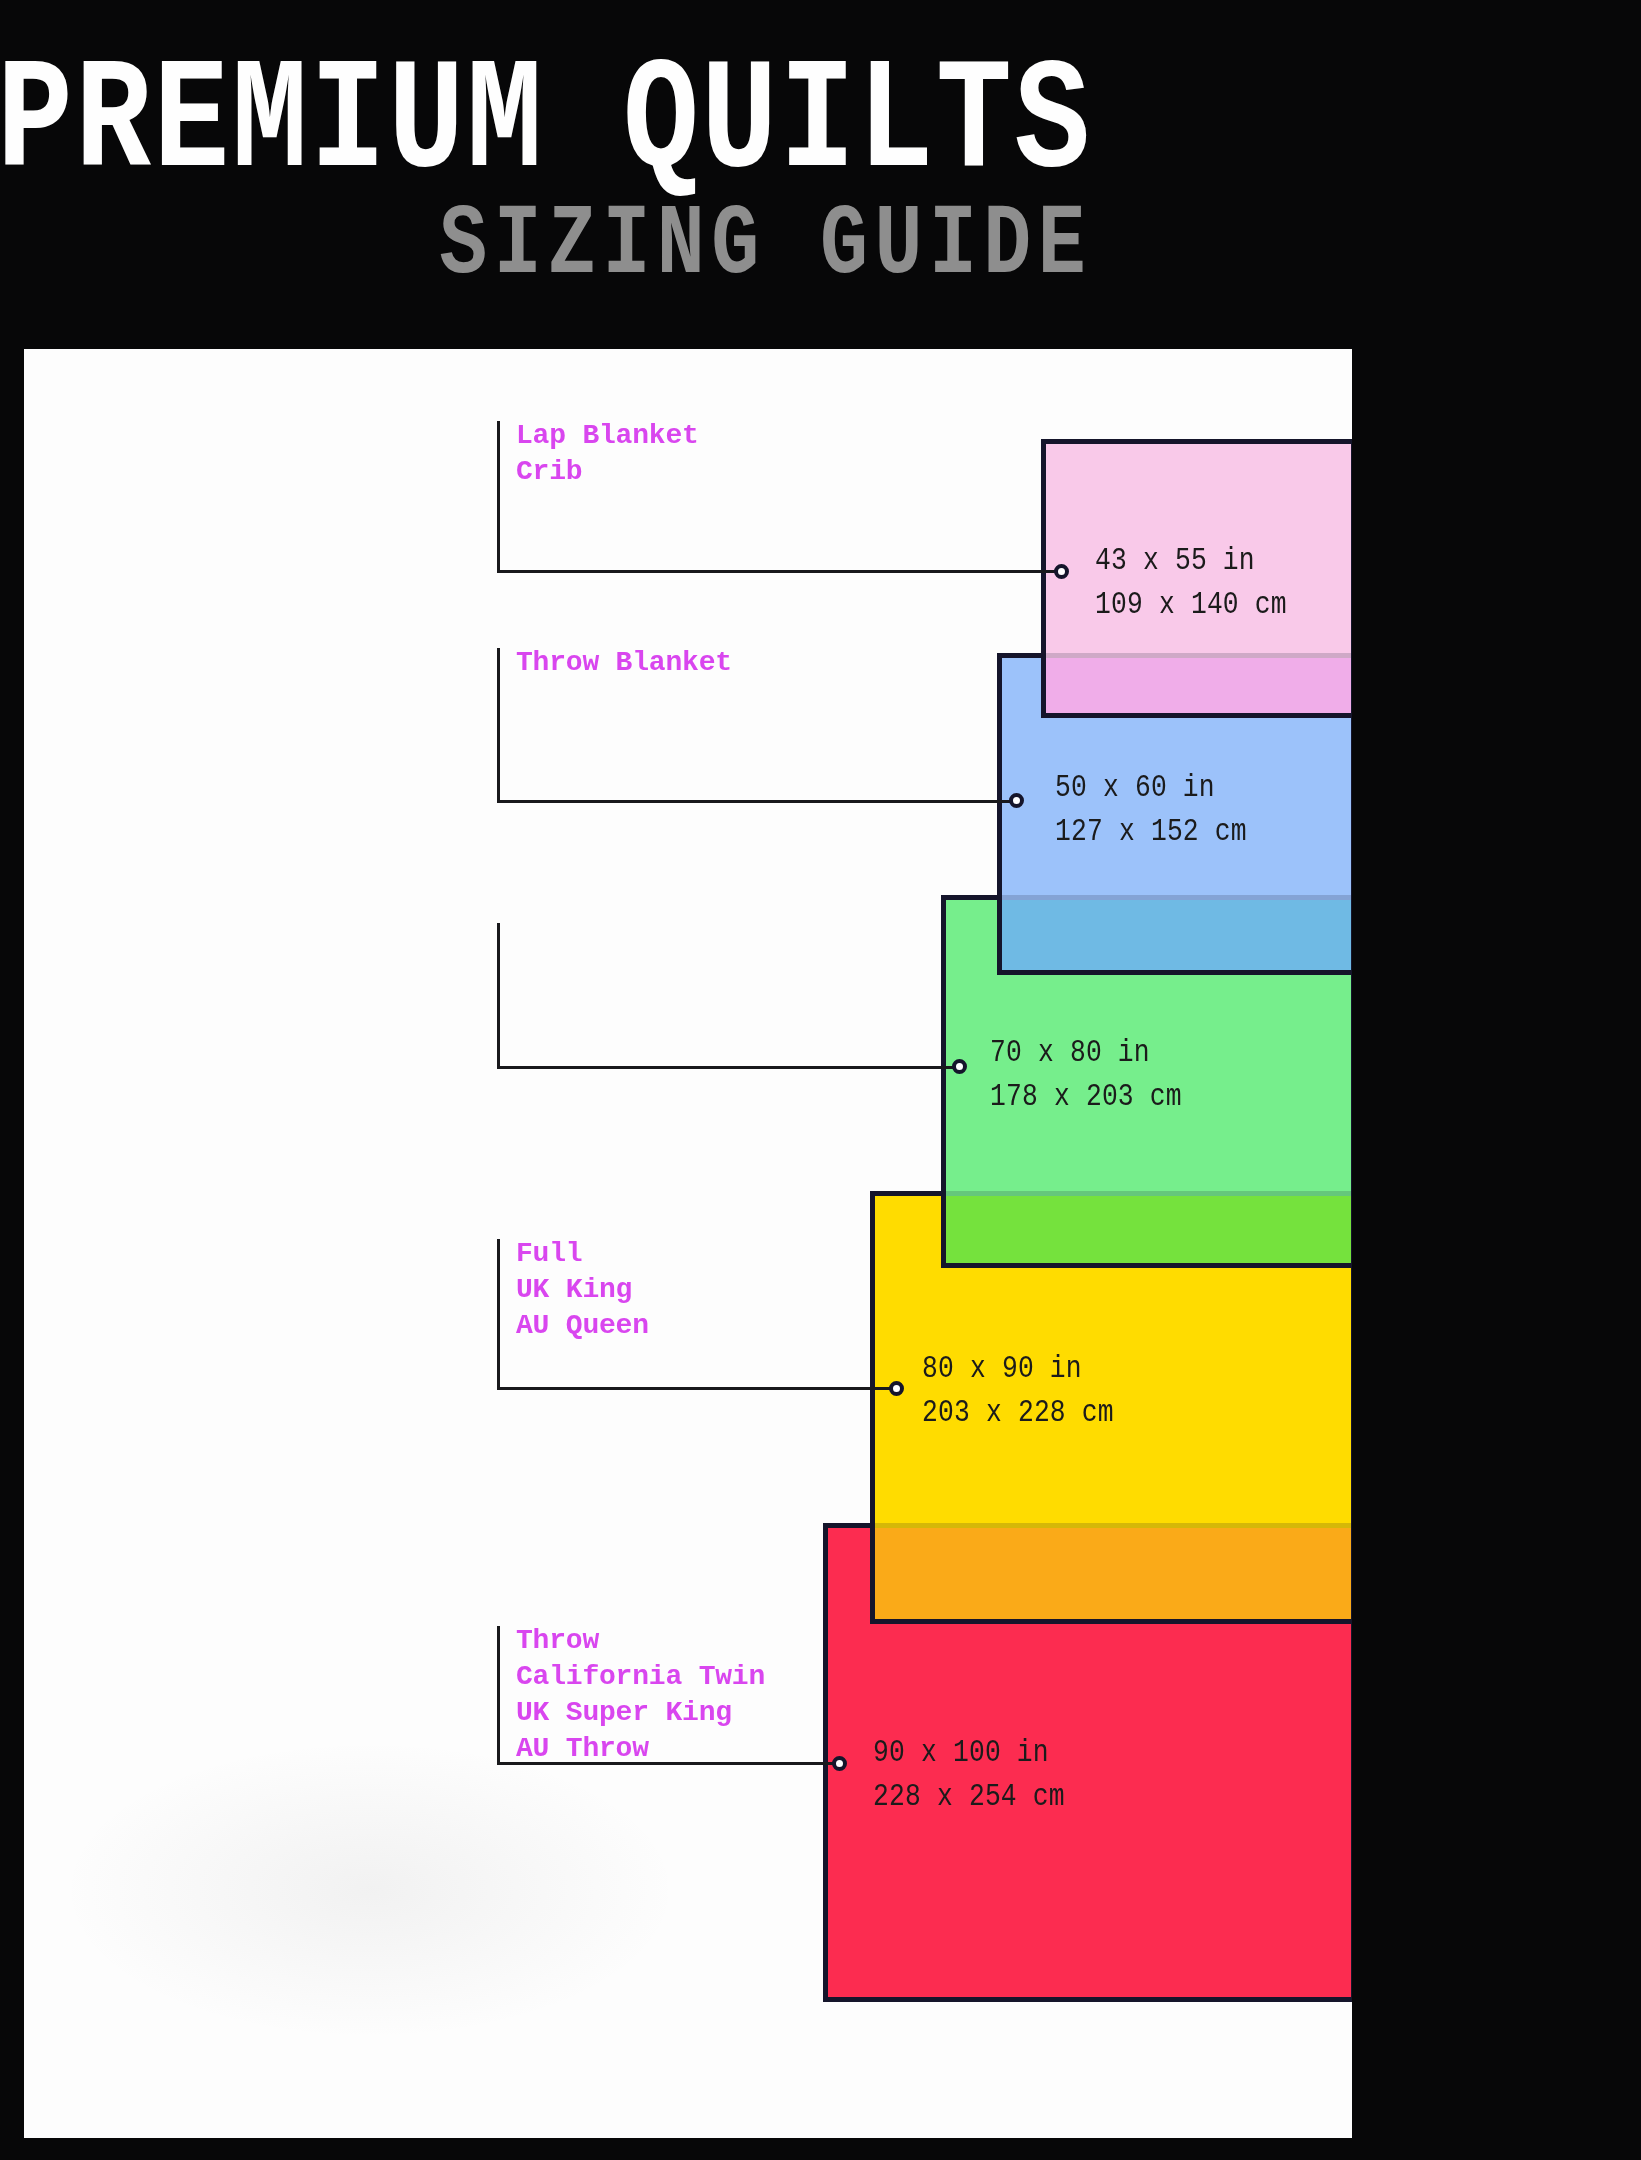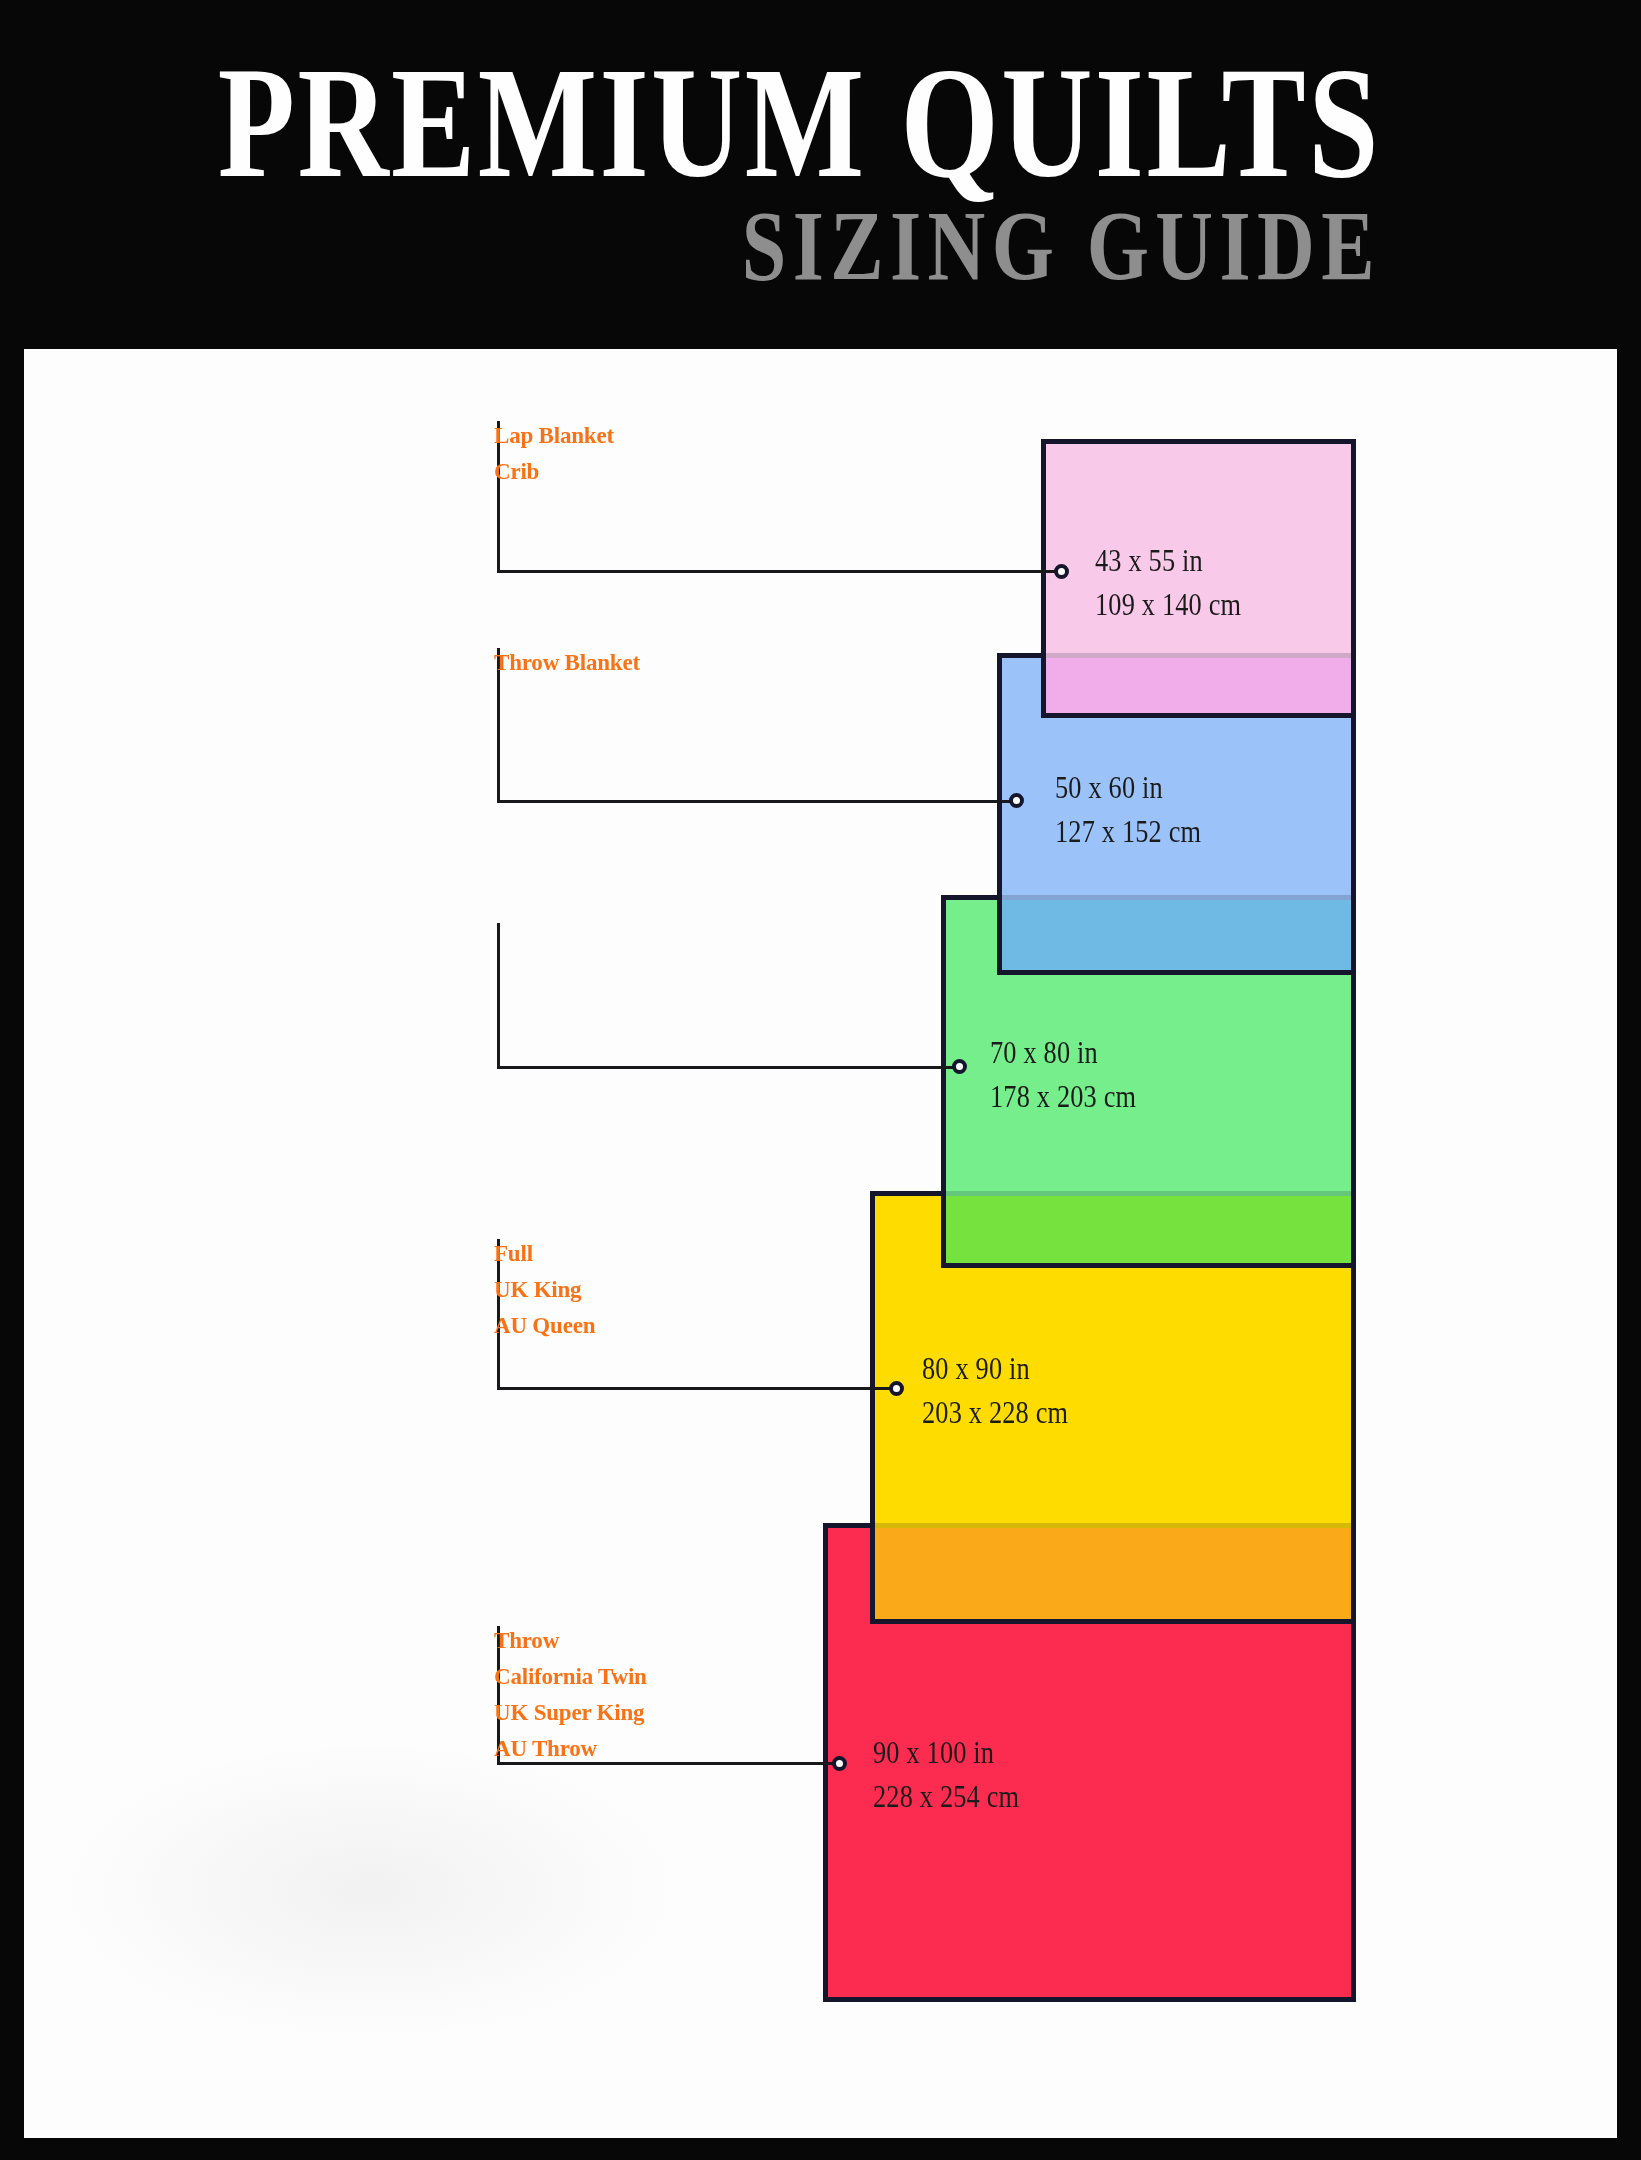--- a/index.html
+++ b/index.html
@@ -1,19 +1,19 @@
 <!DOCTYPE html>
 <html><head>
 <meta charset="utf-8">
 <style>
   html,body{margin:0;padding:0;background:#070708;}
   *{box-sizing:border-box;}
   .stage{
-    position:relative;width:1641px;height:2160px;background:#070708;
-    font-family:Liberation Serif, serif;overflow:hidden;
+    position:relative;width:1352px;height:2160px;background:#070708;
+    font-family:Liberation Mono, monospace;overflow:hidden;
   }
   .panel{position:absolute;left:24px;top:349px;width:1593px;height:1789px;background:#FDFDFD;}
   .paper-shade{position:absolute;pointer-events:none;
     background:radial-gradient(ellipse at center, rgba(90,90,90,0.07) 0%, rgba(90,90,90,0.0) 70%);}
   .title{
     position:absolute;right:260px;top:44px;color:#FEFEFE;font-weight:bold;
     font-size:158px;line-height:158px;letter-spacing:3px;white-space:nowrap;
     transform:scaleX(0.8);transform-origin:100% 0;
   }
   .subtitle{
@@ -22,22 +22,22 @@
     transform:scaleX(0.8);transform-origin:100% 0;
   }
   .quilt{position:absolute;border:5px solid #15152B;}
   .overlap-band{position:absolute;left:0;width:100%;border-top:5px solid #15152B;}
   .conn{position:absolute;background:#19191C;}
   .dot{
     position:absolute;width:15px;height:15px;border-radius:50%;
     border:4px solid #15152B;background:#FFFFFF;
   }
   .size-label{
-    position:absolute;left:494px;color:#f97316;font-weight:bold;
-    font-size:23px;line-height:36px;letter-spacing:-0.2px;white-space:nowrap;
+    position:absolute;left:516px;color:#d946ef;font-weight:bold;
+    font-size:28px;line-height:36px;letter-spacing:-0.2px;white-space:nowrap;
   }
   .measure{
     position:absolute;color:#1B1B1B;font-weight:500;font-size:31px;line-height:44px;
     white-space:nowrap;letter-spacing:0.2px;
     transform:scaleX(0.85);transform-origin:0 0;
   }
 </style>
 </head>
 <body>
 

